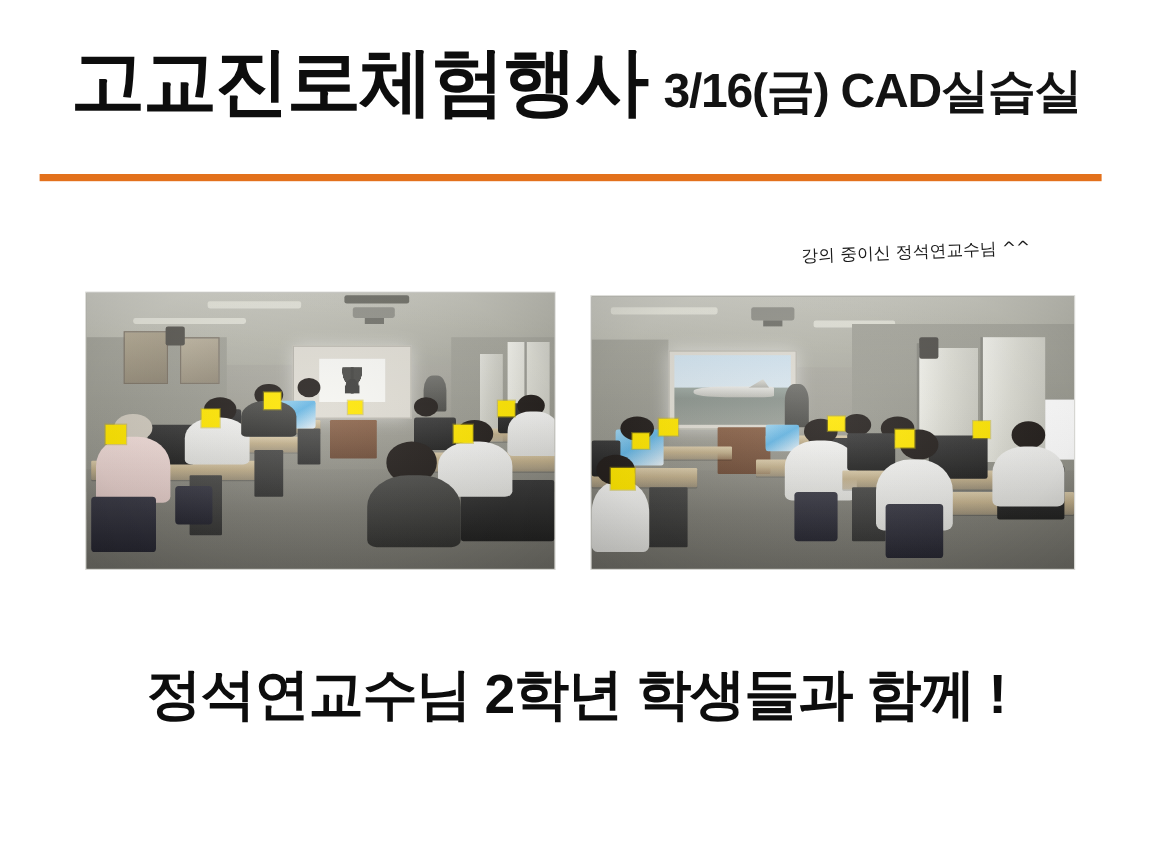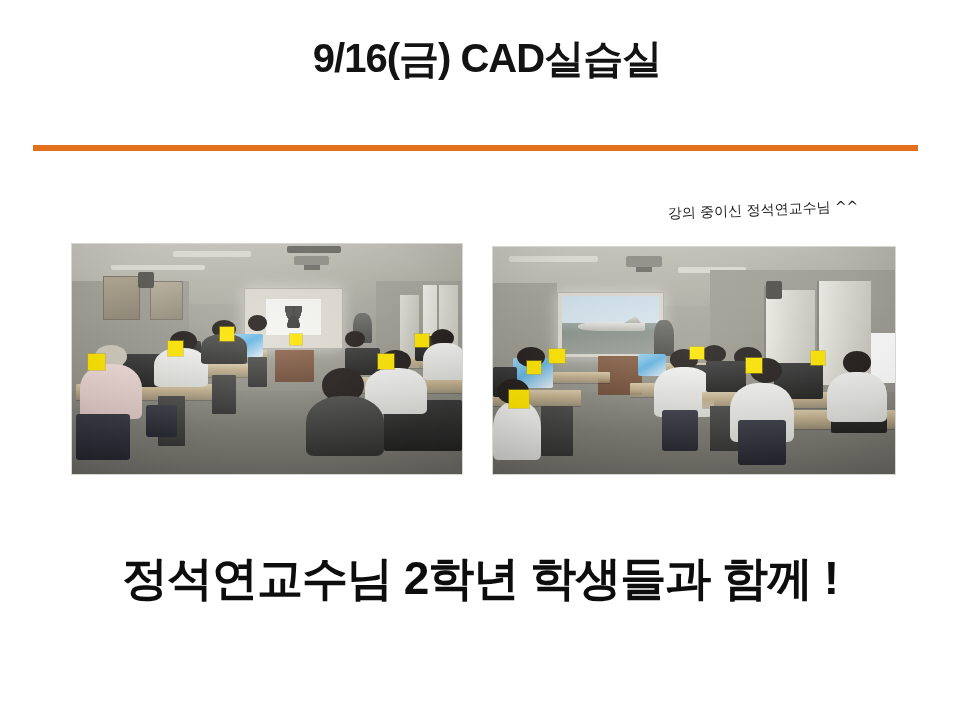--- a/index.html
+++ b/index.html
@@ -234,21 +234,22 @@
     letter-spacing: -1px;
     white-space: nowrap;
   }
 </style>
 </head>
 <body>
 
 <div class="slide">
 
   <div class="title-row">
-    <span class="title-sub">9/16(금) CAD실습실</span>
+    <span class="title-main">고교진로체험행사</span>
+    <span class="title-sub">3/16(금) CAD실습실</span>
   </div>
 
   <div class="divider"></div>
 
   <div class="handnote">강의 중이신 정석연교수님 ^^</div>
 
   <div class="photo photo-left">
     <div class="room">
       <div class="ceiling"></div>
       <div class="ceil-light" style="left:26%;top:3%;width:20%;height:2.5%;"></div>

